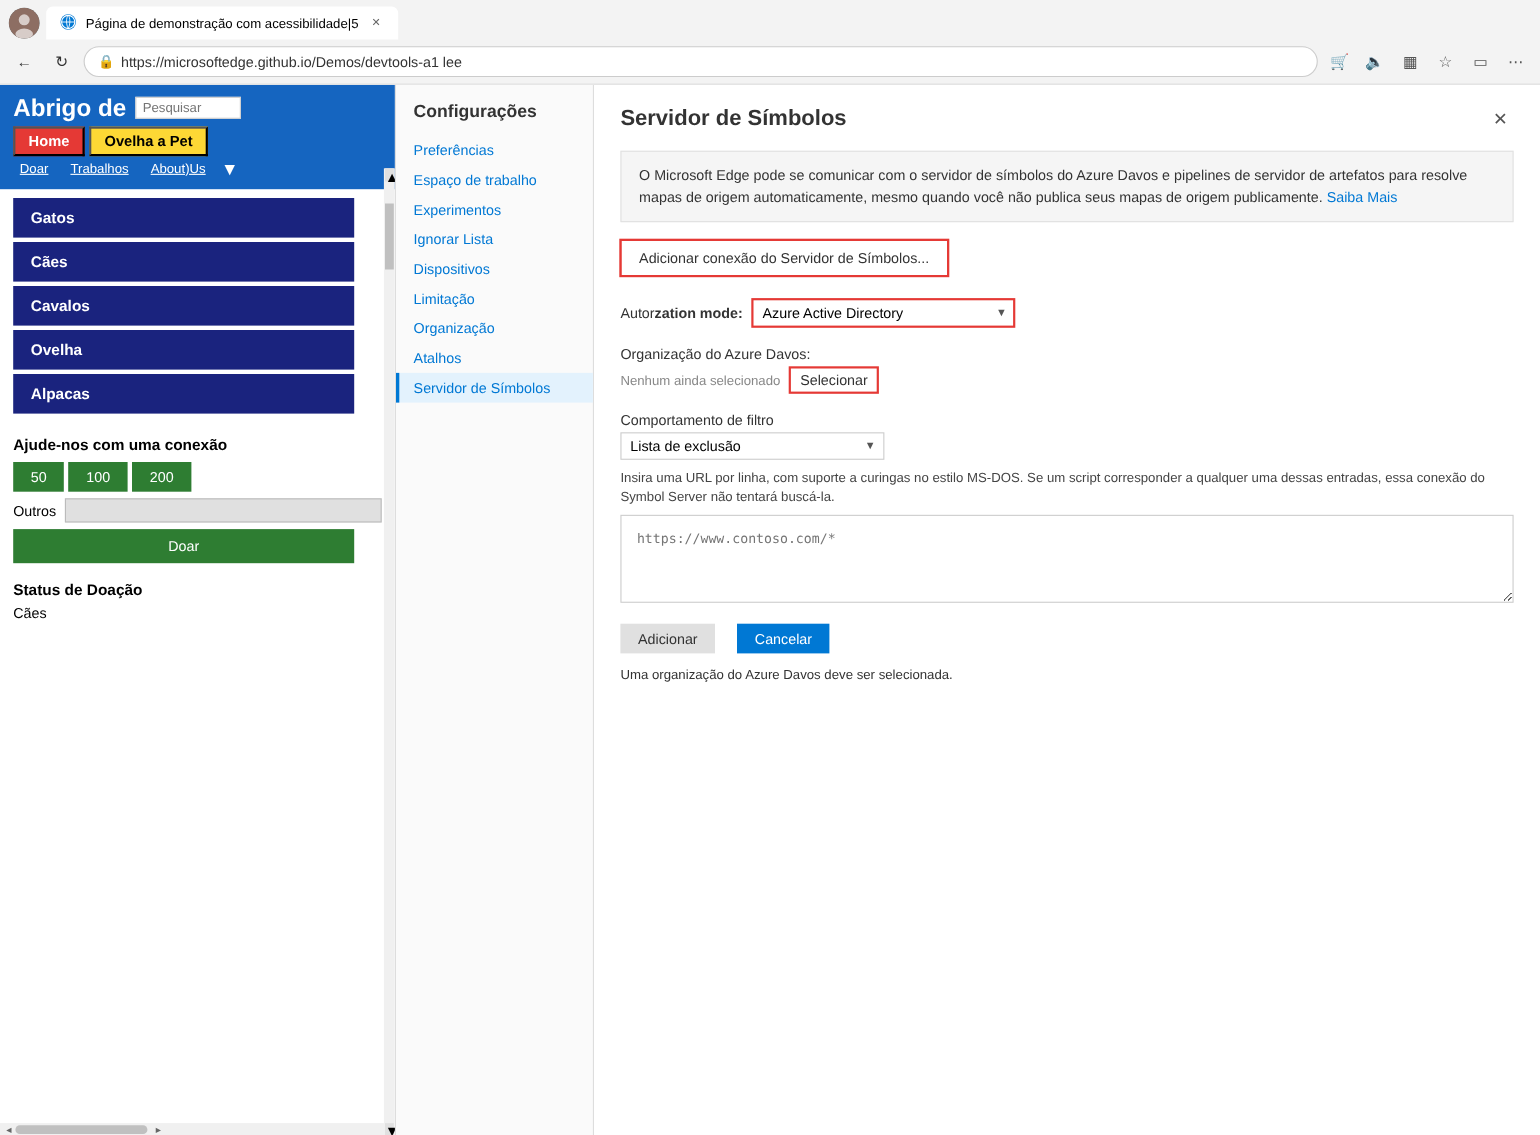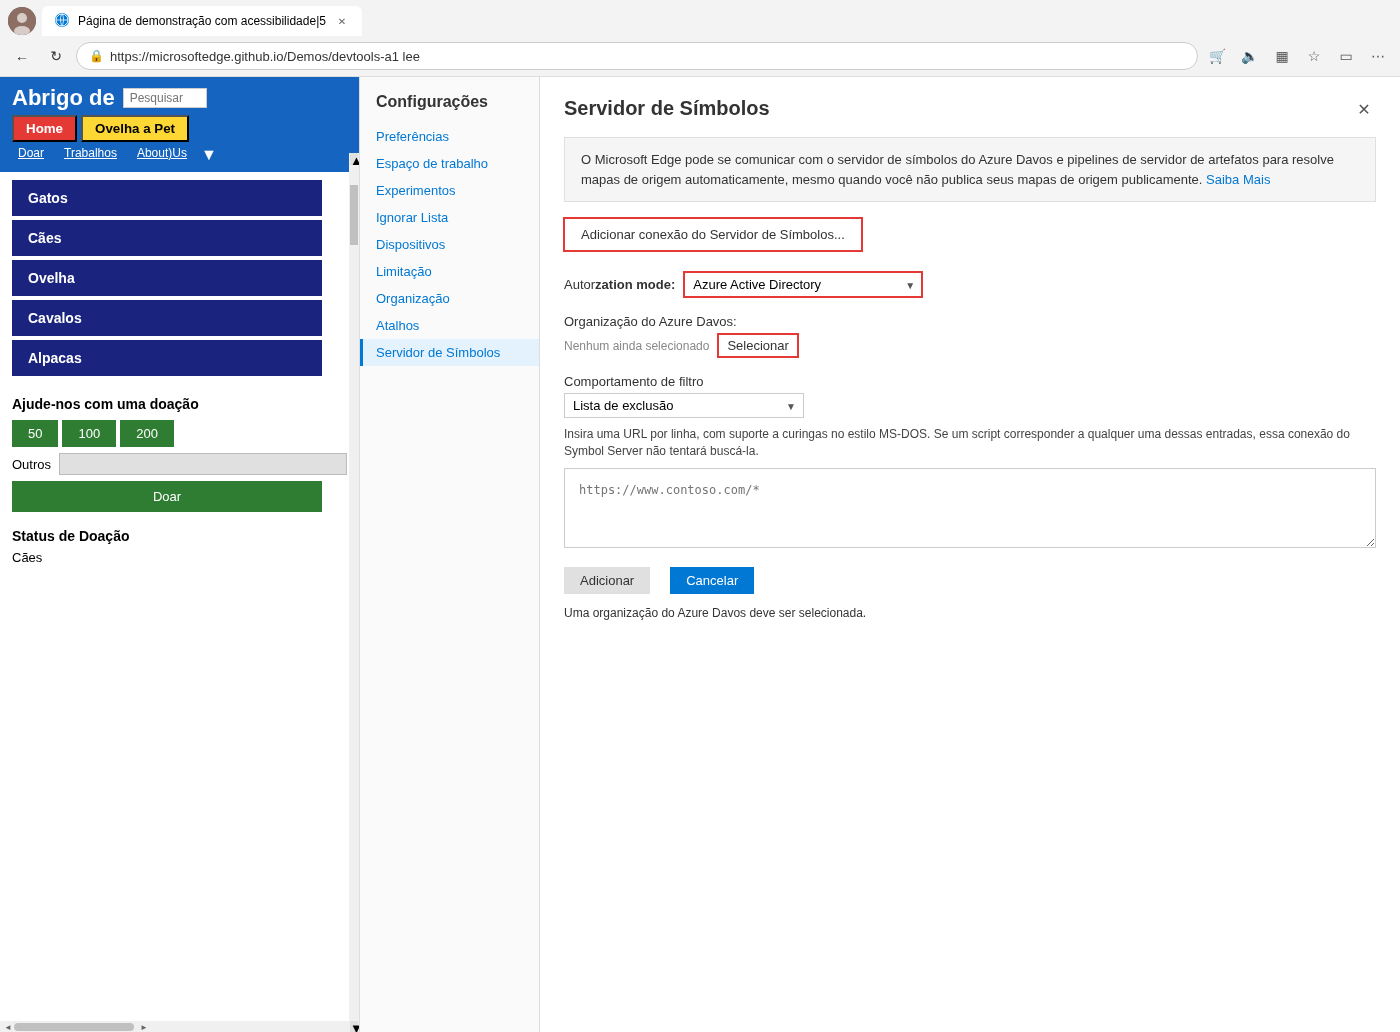--- a/index.html
+++ b/index.html
@@ -21,21 +21,21 @@
 
     
     .main-content { display: flex; height: calc(1032px - 76px); overflow: hidden; }
 
     
     .website-panel { width: 360px; background: #fff; overflow: hidden; border-right: 1px solid #ddd; position: relative; }
 
     .site-header { background: #1565c0; padding: 8px 12px; color: #fff; }
     .site-header-top { display: flex; align-items: center; gap: 8px; margin-bottom: 4px; }
     .site-title { font-size: 22px; font-weight: bold; }
-    .site-search-input { border: 1px solid #ccc; padding: 2px 6px; font-size: 12px; width: 84px; }
+    .site-search-input { border: 1px solid #ccc; padding: 2px 6px; font-size: 12px; width: 96px; }
     .site-nav { display: flex; gap: 4px; margin-top: 4px; }
     .site-nav-home { background: #e53935; color: #fff; padding: 4px 12px; font-weight: bold; }
     .site-nav-adopt { background: #fdd835; color: #000; padding: 4px 12px; font-weight: bold; }
     .site-nav-link { color: #fff; font-size: 12px; padding: 0 6px; }
 
     .site-categories { padding: 8px 12px; }
     .cat-btn { display: block; width: 310px; background: #1a237e; color: #fff; padding: 10px 16px; margin-bottom: 4px; font-size: 14px; font-weight: bold; cursor: pointer; border: none; text-align: left; }
 
     .donation-section { padding: 8px 12px; }
     .donation-title { font-size: 14px; font-weight: bold; margin-bottom: 8px; }
@@ -155,27 +155,27 @@
         <a class="site-nav-link" href="#">Doar</a>
         <a class="site-nav-link" href="#">Trabalhos</a>
         <a class="site-nav-link" href="#">About)Us</a>
         <span style="color:#fff; font-size:16px; cursor:pointer;">▼</span>
       </div>
     </div>
 
     <div class="site-categories">
       <button class="cat-btn">Gatos</button>
       <button class="cat-btn">Cães</button>
+      <button class="cat-btn">Cavalos</button>
       <button class="cat-btn">Ovelha</button>
-      <button class="cat-btn">Cavalos</button>
       <button class="cat-btn">Alpacas</button>
     </div>
 
     <div class="donation-section">
-      <div class="donation-title">Ajude-nos com uma doação</div>
+      <div class="donation-title">Ajude-nos com uma conexão</div>
       <div class="donation-amounts">
         <button class="donation-btn">50</button>
         <button class="donation-btn">100</button>
         <button class="donation-btn">200</button>
       </div>
       <div class="donation-other">
         <span>Outros</span>
         <div class="donation-other-input"></div>
       </div>
       <button class="donation-submit">Doar</button>

